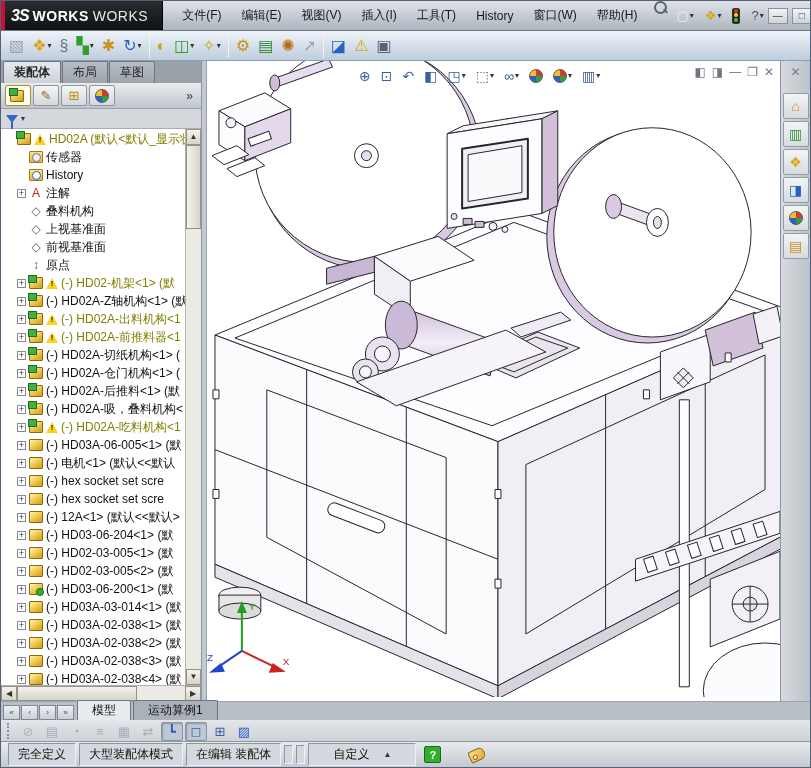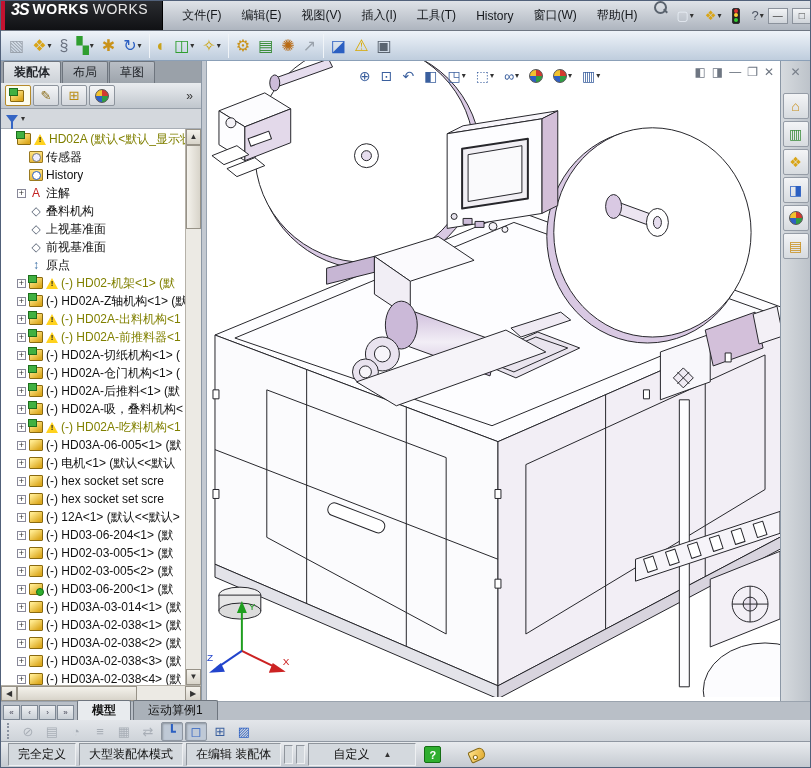--- a/index.html
+++ b/index.html
@@ -3,21 +3,21 @@
 <meta charset="utf-8">
 <style>
   *{box-sizing:border-box;margin:0;padding:0;-webkit-user-select:none;user-select:none}
   html,body{width:811px;height:768px;overflow:hidden}
   body{font-family:"Liberation Sans","DejaVu Sans",sans-serif;font-size:12px;color:#111;background:#cfd4da}
   #app{position:relative;width:811px;height:768px;border:1px solid #51617a;background:#cfd4da;overflow:hidden}
 
   
   .titlebar{position:absolute;top:0;left:0;right:0;height:30px;display:flex;align-items:stretch;
     background:linear-gradient(#dfe3e8,#aeb5bf);border-bottom:1px solid #6e7682}
-  .logo{display:flex;gap:4px;background:linear-gradient(#2a2c30,#101114);
+  .logo{display:flex;align-items:center;gap:4px;background:linear-gradient(#2a2c30,#101114);
     padding:0 14px 0 10px;border-right:1px solid #000;position:relative}
   .logo::before{content:"";position:absolute;left:0;top:0;bottom:0;width:4px;background:#c41230}
   .logo .mark{color:#fff;font-style:italic;font-weight:bold;font-size:16px;letter-spacing:-1px}
   .logo .b1{color:#fff;font-weight:bold;font-size:14px;letter-spacing:.5px}
   .logo .b2{color:#e8e8e8;font-weight:normal;font-size:14px;letter-spacing:.5px}
   .menus{display:flex;align-items:center;padding-left:10px;gap:2px}
   .menu-item{padding:4px 9px;color:#15181c;cursor:default;white-space:nowrap}
   .mag{width:13px;height:13px;position:relative;margin:0 8px}
   .mag::before{content:"";position:absolute;left:0;top:0;width:9px;height:9px;border:2px solid #5a636e;border-radius:50%}
   .mag::after{content:"";position:absolute;left:9px;top:9px;width:5px;height:2px;background:#5a636e;transform:rotate(45deg)}
@@ -107,21 +107,21 @@
   .tp-btn{width:26px;height:26px;margin-bottom:2px;display:flex;align-items:center;justify-content:center;
     border:1px solid #959ca6;background:linear-gradient(#f3f4f6,#d7dbdf);border-radius:2px}
   .tp-btn .g{font-size:14px;line-height:14px}
 
   
   .motion{position:absolute;left:0;right:0;bottom:26px;height:40px;background:#ced3d9;border-top:1px solid #9aa3ae}
   .mm-tabsrow{height:18px;display:flex;align-items:flex-end;background:#b9bfc7;padding-left:2px}
   .navbtn{width:17px;height:15px;margin-right:1px;border:1px solid #7e8894;background:linear-gradient(#eef0f2,#c9cfd6);
     color:#445;font-size:8px;line-height:13px;text-align:center}
   .mm-tab{padding:1px 14px;border:1px solid #6e757e;border-bottom:none;background:#aab1b9;font-size:12px;white-space:nowrap;border-radius:2px 2px 0 0;margin-left:2px}
-  .mm-tab.active{background:#e8ebee;font-weight:bold}
+  .mm-tab.active{background:#e8ebee;font-weight:normal}
   .mm-toolbar{height:22px;display:flex;align-items:center;gap:2px;padding-left:6px;background:linear-gradient(#e3e6ea,#cdd2d8)}
   .grip{width:3px;height:16px;border-left:2px dotted #8a92a0;margin-right:5px}
   .mm-btn{width:22px;height:19px;display:flex;align-items:center;justify-content:center;border:1px solid transparent;border-radius:2px}
   .mm-btn .g{font-size:13px;line-height:13px}
   .mm-btn.pressed{border-color:#8d95a0;background:#bfc9d6;box-shadow:inset 1px 1px 2px rgba(0,0,0,.25)}
   .mm-btn.disabled .g{color:#a8aeb6 !important}
 
   
   .statusbar{position:absolute;left:0;right:0;bottom:0;height:26px;display:flex;align-items:center;
     background:linear-gradient(#e8ebee,#c5cad1);border-top:1px solid #8f97a1;padding:0 4px}

